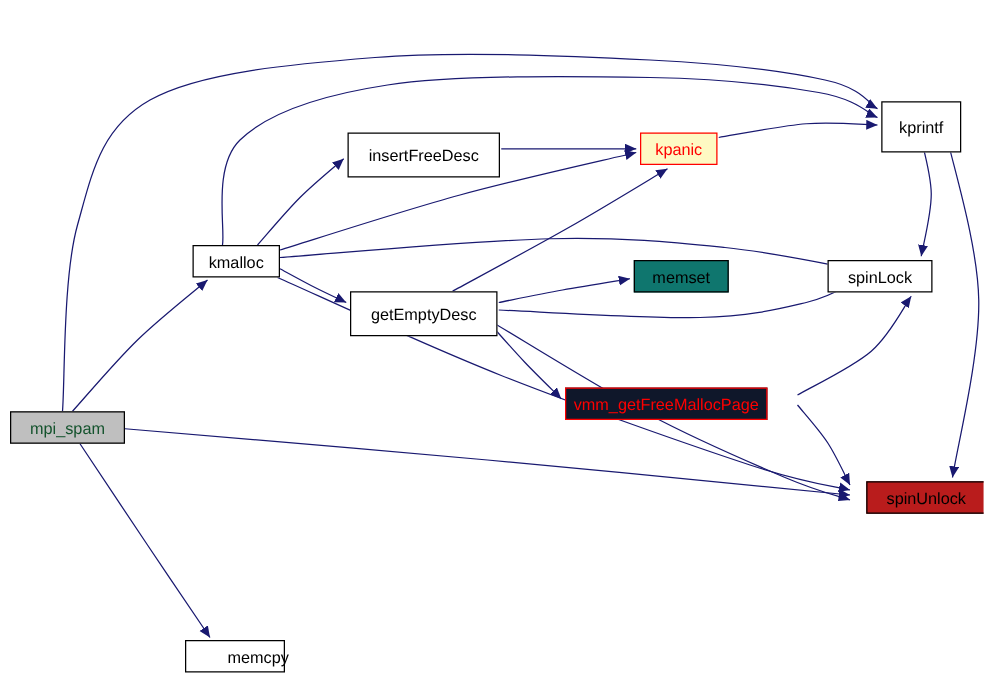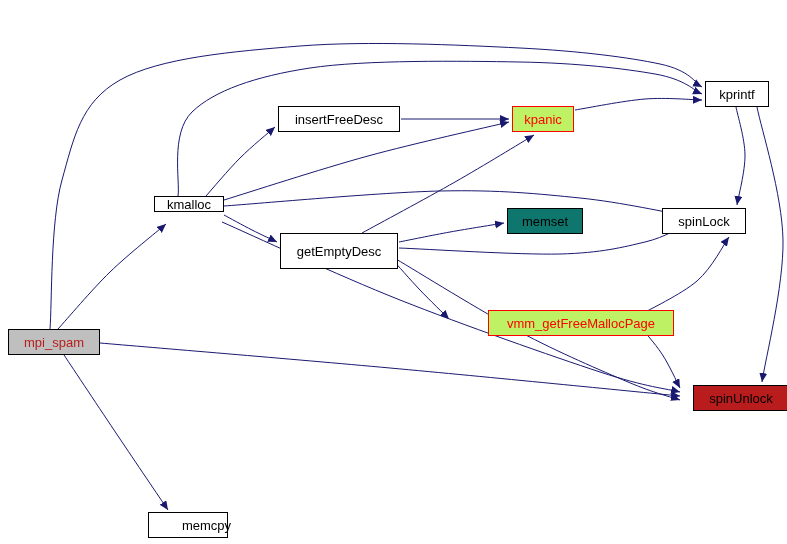--- a/index.html
+++ b/index.html
@@ -49,45 +49,45 @@
       <path d="M362,233 C377.5,224.5 426.3333333333333,198.33333333333334 455,182 C483.6666666666667,165.66666666666666 520.8333333333334,142.83333333333334 534,135" fill="none" stroke="#191970" stroke-width="1" marker-end="url(#arrow)"></path>
       <path d="M399,248 C425.8333333333333,249 519,255 560,254 C601,253 623.8333333333334,247 645,242 C666.1666666666666,237 680,227 687,224" fill="none" stroke="#191970" stroke-width="1" marker-end="url(#arrow)"></path>
       <path d="M392,259 C396.6666666666667,264.1666666666667 410.5,280 420,290 C429.5,300 444.1666666666667,314.1666666666667 449,319" fill="none" stroke="#191970" stroke-width="1" marker-end="url(#arrow)"></path>
       <path d="M396,259 C416.6666666666667,271.1666666666667 481.3333333333333,311.5 520,332 C558.6666666666666,352.5 601.3333333333334,370.6666666666667 628,382 C654.6666666666666,393.3333333333333 671.3333333333334,397 680,400" fill="none" stroke="#191970" stroke-width="1" marker-end="url(#arrow)"></path>
       <path d="M638,316 C647.8333333333334,310.1666666666667 681.8333333333334,294.1666666666667 697,281 C712.1666666666666,267.8333333333333 723.6666666666666,244.33333333333334 729,237" fill="none" stroke="#191970" stroke-width="1" marker-end="url(#arrow)"></path>
       <path d="M638,324 C642,329 655,343.3333333333333 662,354 C669,364.6666666666667 677,382.3333333333333 680,388" fill="none" stroke="#191970" stroke-width="1" marker-end="url(#arrow)"></path>
       <path d="M736,107 C737.5,115 744.8333333333334,138.66666666666666 745,155 C745.1666666666666,171.33333333333334 738.3333333333334,196.66666666666666 737,205" fill="none" stroke="#191970" stroke-width="1" marker-end="url(#arrow)"></path>
       <path d="M757,107 C761.3333333333334,129.16666666666666 782.1666666666666,194.16666666666666 783,240 C783.8333333333334,285.8333333333333 765.5,358.3333333333333 762,382" fill="none" stroke="#191970" stroke-width="1" marker-end="url(#arrow)"></path>
     </svg>
   <div id="node-layer">
-      <div class="node root" style="left: 8px; top: 329px; width: 92px; height: 26px; background: rgb(191, 191, 191); border-color: rgb(0, 0, 0); color: #b91c1c;">
+      <div class="node root" style="left: 8px; top: 329px; width: 92px; height: 26px; background: rgb(191, 191, 191); border-color: rgb(0, 0, 0); color: #14532d;">
         <span>mpi_spam</span>
       </div>
-      <div class="node" style="left: 154px; top: 196px; width: 70px; height: 16px; background: rgb(255, 255, 255); border-color: rgb(0, 0, 0); color: rgb(0, 0, 0);">
+      <div class="node" style="left: 154px; top: 196px; width: 70px; height: 26px; background: rgb(255, 255, 255); border-color: rgb(0, 0, 0); color: rgb(0, 0, 0);">
         <span>kmalloc</span>
       </div>
-      <div class="node" style="left: 278px; top: 106px; width: 122px; height: 26px; background: rgb(255, 255, 255); border-color: rgb(0, 0, 0); color: rgb(0, 0, 0);">
+      <div class="node" style="left: 278px; top: 106px; width: 122px; height: 36px; background: rgb(255, 255, 255); border-color: rgb(0, 0, 0); color: rgb(0, 0, 0);">
         <span>insertFreeDesc</span>
       </div>
-      <div class="node" style="left: 512px; top: 106px; width: 62px; height: 26px; background: #bef264; border-color: rgb(255, 0, 0); color: rgb(255, 0, 0);">
+      <div class="node" style="left: 512px; top: 106px; width: 62px; height: 26px; background: #fef9c3; border-color: rgb(255, 0, 0); color: rgb(255, 0, 0);">
         <span>kpanic</span>
       </div>
-      <div class="node" style="left: 705px; top: 81px; width: 64px; height: 26px; background: rgb(255, 255, 255); border-color: rgb(0, 0, 0); color: rgb(0, 0, 0);">
+      <div class="node" style="left: 705px; top: 81px; width: 64px; height: 41px; background: rgb(255, 255, 255); border-color: rgb(0, 0, 0); color: rgb(0, 0, 0);">
         <span>kprintf</span>
       </div>
       <div class="node" style="left: 507px; top: 208px; width: 76px; height: 26px; background: #0f766e; border-color: rgb(0, 0, 0); color: rgb(0, 0, 0);">
         <span>memset</span>
       </div>
       <div class="node" style="left: 662px; top: 208px; width: 84px; height: 26px; background: rgb(255, 255, 255); border-color: rgb(0, 0, 0); color: rgb(0, 0, 0);">
         <span>spinLock</span>
       </div>
       <div class="node" style="left: 280px; top: 233px; width: 118px; height: 36px; background: rgb(255, 255, 255); border-color: rgb(0, 0, 0); color: rgb(0, 0, 0);">
         <span>getEmptyDesc</span>
       </div>
-      <div class="node" style="left: 452px; top: 310px; width: 186px; height: 26px; background: #bef264; border-color: rgb(255, 0, 0); color: rgb(255, 0, 0); margin-left: 36px;">
+      <div class="node" style="left: 452px; top: 310px; width: 162px; height: 26px; background: #0f172a; border-color: rgb(255, 0, 0); color: rgb(255, 0, 0);">
         <span>vmm_getFreeMallocPage</span>
       </div>
       <div class="node" style="left: 693px; top: 385px; width: 96px; height: 26px; background: #b91c1c; border-color: rgb(0, 0, 0); color: rgb(0, 0, 0);">
         <span>spinUnlock</span>
       </div>
       <div class="node" style="left: 148px; top: 512px; width: 80px; height: 26px; background: rgb(255, 255, 255); border-color: rgb(0, 0, 0); color: rgb(0, 0, 0); padding-left: 37px;">
         <span>memcpy</span>
       </div>
     </div>
 </div>

